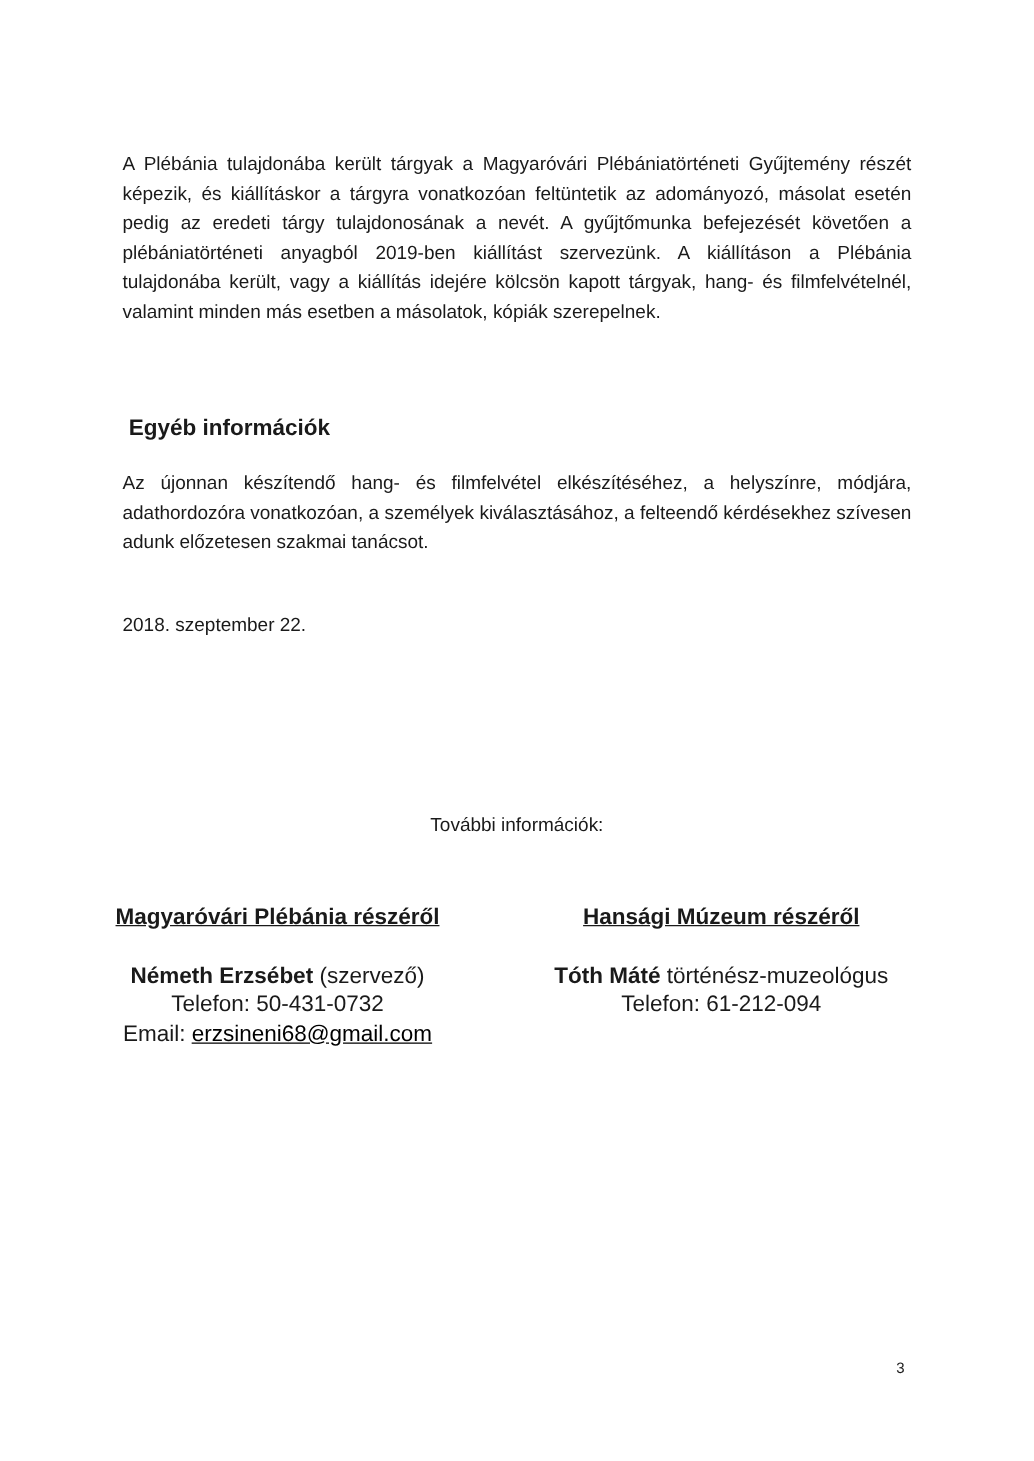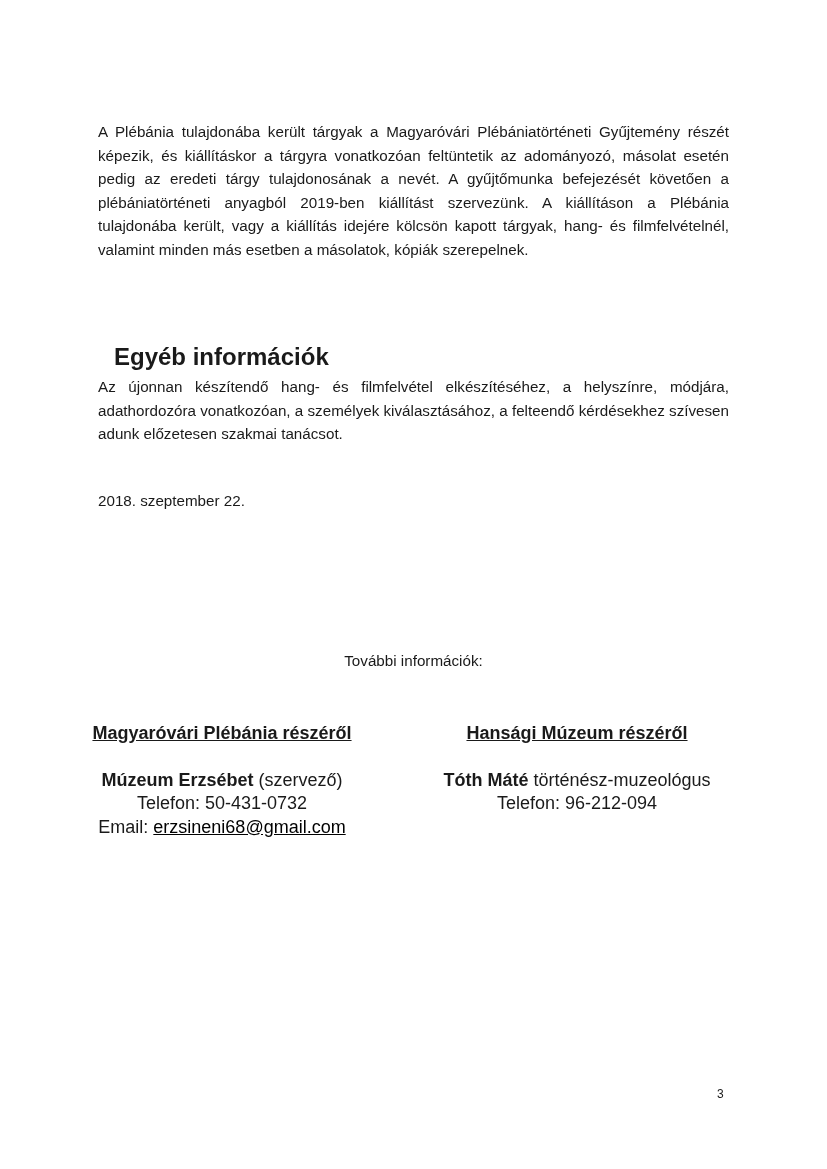--- a/index.html
+++ b/index.html
@@ -1,22 +1,22 @@
 <!DOCTYPE html>
 <html><head>
 <meta charset="utf-8">
 <style>
   html, body { margin: 0; padding: 0; background: #ffffff; }
   body { width: 827px; height: 1169px; position: relative; overflow: hidden;
          font-family: "Liberation Sans", sans-serif; color: #1a1a1a; }
   .para { position: absolute; left: 98px; width: 631px; font-size: 15.2px;
           line-height: 23.6px; text-align: justify; margin: 0; }
   .p1 { top: 120px; }
-  .h2 { position: absolute; left: 98px; top: 327px; font-size: 24px;
-        font-weight: bold; margin: 16px; }
+  .h2 { position: absolute; left: 98px; top: 327px; font-size: 18px;
+        font-weight: bold; margin: 5px; }
   .p2 { top: 375px; }
   .date { position: absolute; left: 98px; top: 492px; font-size: 15.2px; margin: 0; }
   .more { position: absolute; left: 0; width: 827px; top: 652px; text-align: center;
           font-size: 15.2px; margin: 0; }
   .col { position: absolute; top: 722px; width: 300px; text-align: center;
          font-size: 18px; line-height: 23.6px; }
   .col.left { left: 72px; }
   .col.right { left: 427px; }
   .col .title { font-weight: bold; text-decoration: underline; margin-bottom: 23px; display: block; }
   .col .line { display: block; }
@@ -32,24 +32,24 @@
 <h2 class="h2">Egyéb információk</h2>
 
 <p class="para p2">Az újonnan készítendő hang- és filmfelvétel elkészítéséhez, a helyszínre, módjára, adathordozóra vonatkozóan, a személyek kiválasztásához, a felteendő kérdésekhez szívesen adunk előzetesen szakmai tanácsot.</p>
 
 <p class="date">2018. szeptember 22.</p>
 
 <p class="more">További információk:</p>
 
 <div class="col left">
   <span class="title">Magyaróvári Plébánia részéről</span>
-  <span class="line"><b>Múzeum Erzsébet</b><span> (szervező)</span></span>
+  <span class="line"><b>Németh Erzsébet</b><span> (szervező)</span></span>
   <span class="line">Telefon: 50-431-0732</span>
   <span class="line"><span>Email: </span><a style="color: #000000;">erzsineni68@gmail.com</a></span>
 </div>
 
 <div class="col right">
   <span class="title">Hansági Múzeum részéről</span>
   <span class="line"><b>Tóth Máté</b><span> történész-muzeológus</span></span>
-  <span class="line">Telefon: 96-212-094</span>
+  <span class="line">Telefon: 61-212-094</span>
 </div>
 
 <div class="pagenum">3</div>
 
 </body></html>

